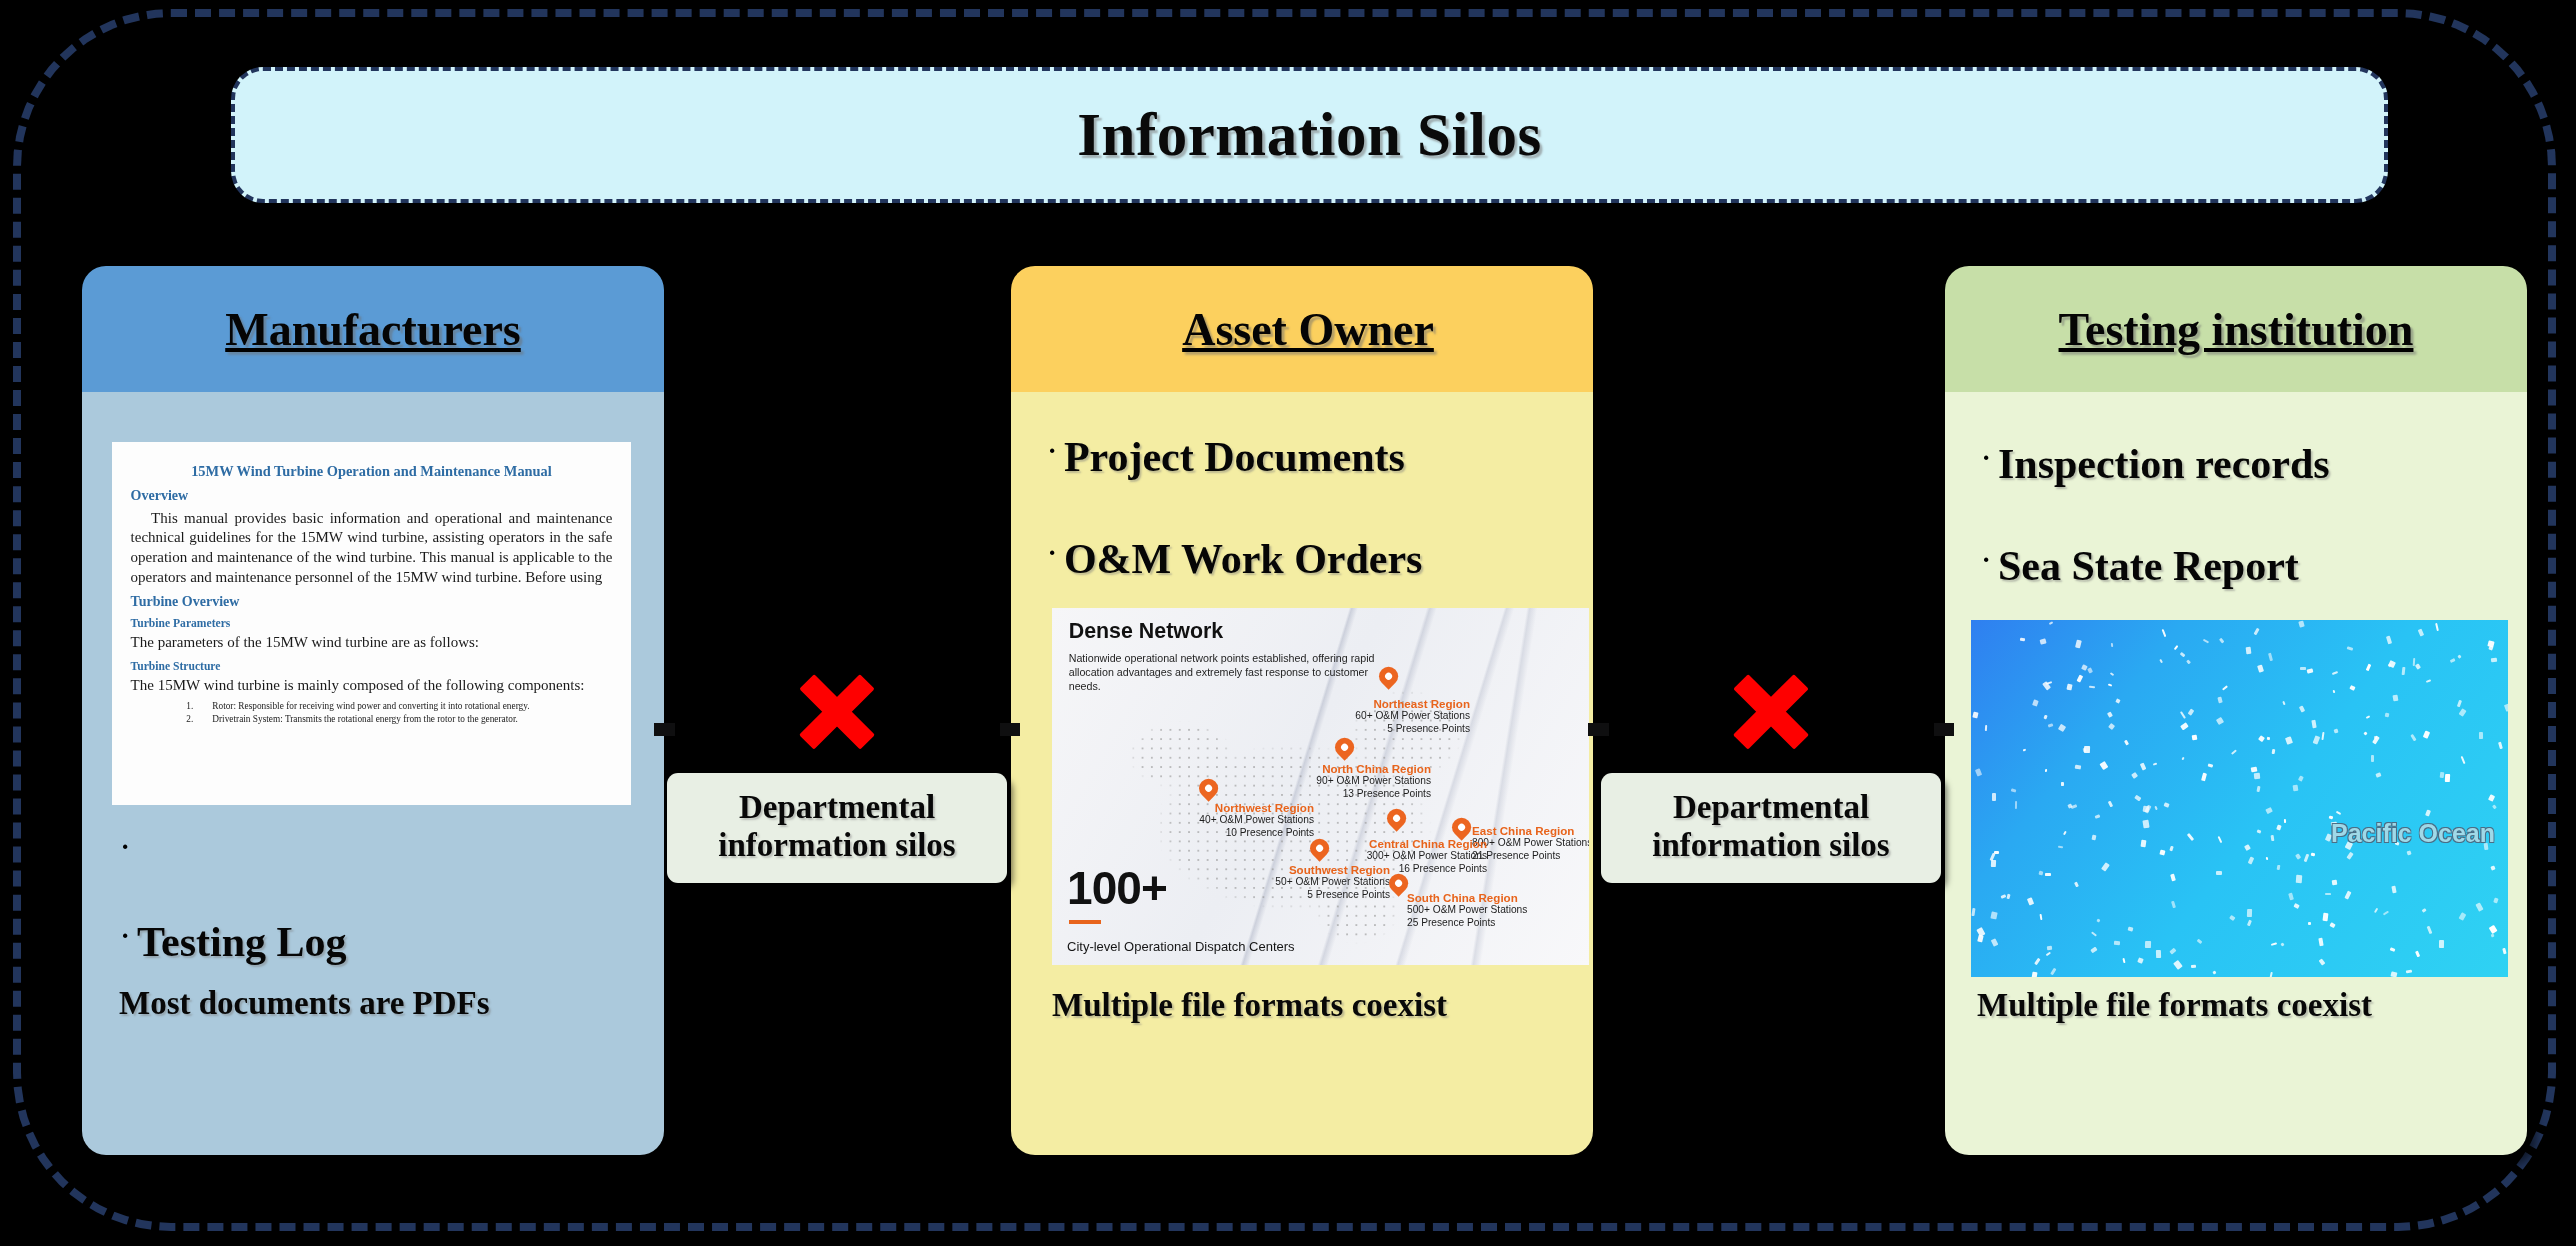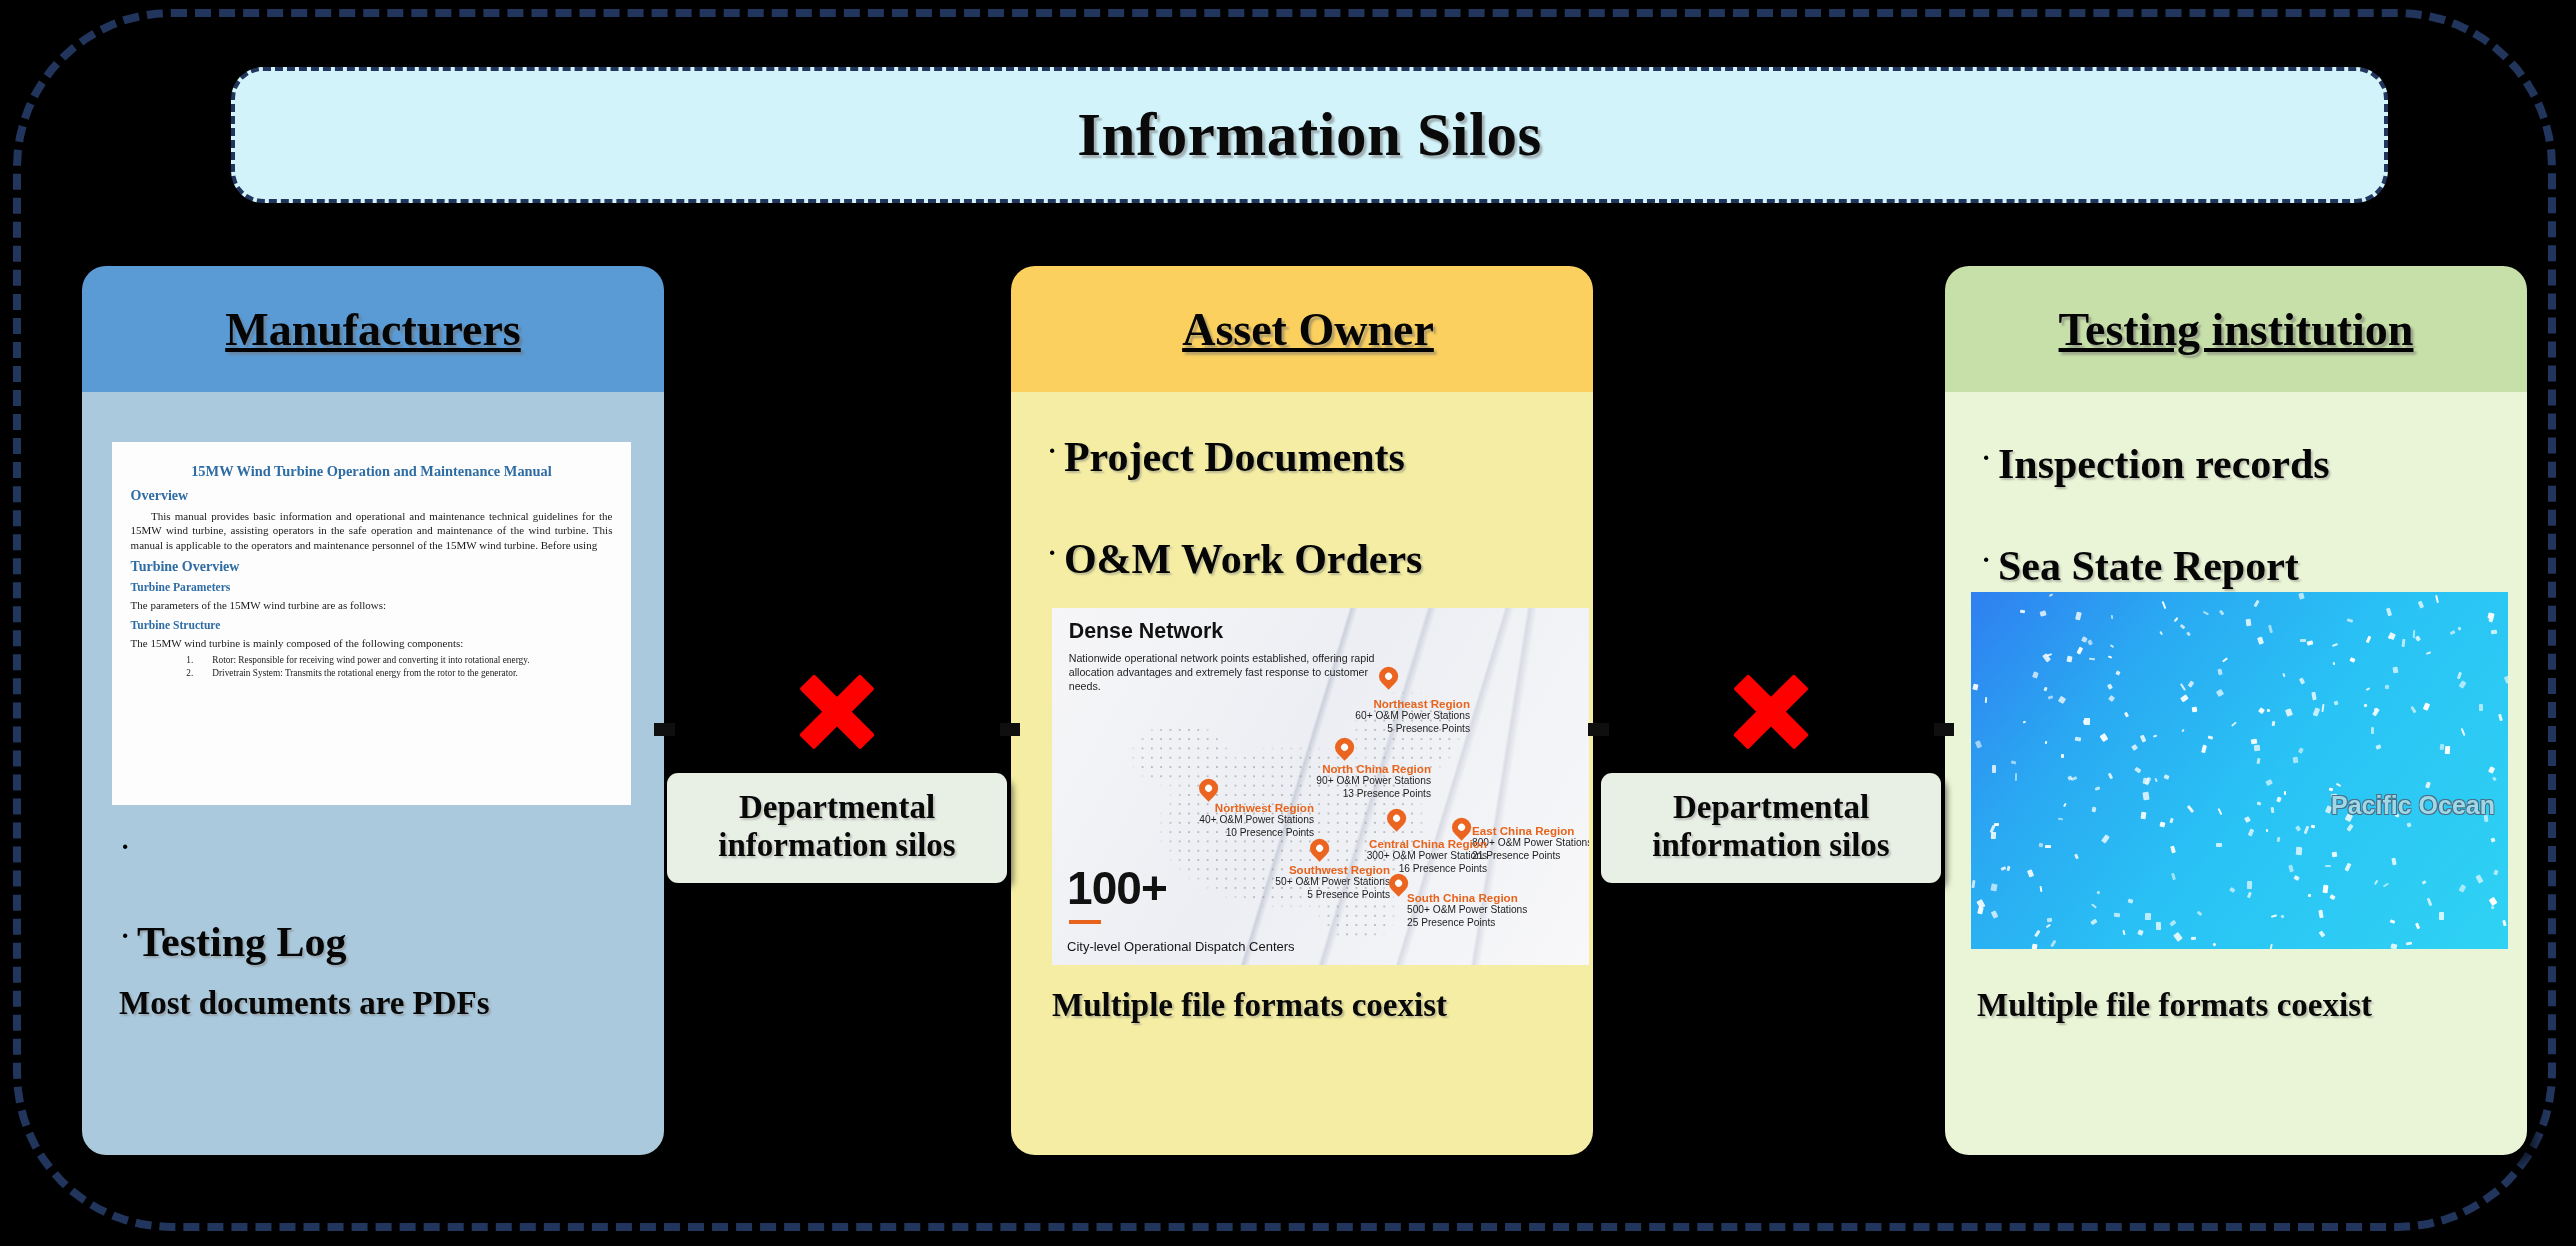--- a/index.html
+++ b/index.html
@@ -45,21 +45,21 @@
   .caption{font-size:33px;font-weight:700;color:#080808;
     text-shadow:1.9px 1.9px 1.9px rgba(120,120,120,.45);}
 
   
   #doc-thumb{position:absolute;left:30px;top:50px;width:519px;height:363px;background:#fdfdfd;
     padding:15px 18.6px;box-sizing:border-box;overflow:hidden;
     font-family:"Liberation Serif",serif;color:#1a1a1a;}
   #doc-thumb .dt{font-size:14.4px;font-weight:700;color:#2e6ca4;text-align:center;margin:5.6px 0 8.4px;}
   #doc-thumb .h1{font-size:14px;font-weight:700;color:#2e6ca4;margin:6.5px 0 4.6px;}
   #doc-thumb .h2{font-size:11.6px;font-weight:700;color:#2e6ca4;margin:6.5px 0 3.7px;}
-  #doc-thumb .p{font-size:11px;line-height:1.32;text-align:justify;margin:2.8px 0;}
+  #doc-thumb .p{font-size:15px;line-height:1.32;text-align:justify;margin:2.8px 0;}
   #doc-thumb .p.ind{text-indent:20.5px;}
   #doc-thumb ul,#doc-thumb ol{margin:3.7px 0 3.7px 0;padding-left:65px;}
   #doc-thumb li{font-size:9.3px;line-height:1.45;padding-left:16.7px;}
 
   #mfr-bullets{position:absolute;left:37px;top:437px;right:22px;}
   #mfr-bullets .bullet{margin-bottom:54px;}
   #mfr-cap{position:absolute;left:37px;top:593px;}
 
   
   #ao-bullets{position:absolute;left:35px;top:41px;right:18.6px;}
@@ -88,21 +88,21 @@
   .rg.ralign{text-align:right;}
   #map-thumb .big{position:absolute;left:15px;bottom:50px;font-size:46px;font-weight:700;
     color:#111;letter-spacing:-0.9px;}
   #map-thumb .rule{position:absolute;left:16.7px;bottom:41px;width:32px;height:3.7px;background:#e8641c;}
   #map-thumb .bcap{position:absolute;left:15px;bottom:11px;font-size:13px;color:#151515;}
   #ao-cap{position:absolute;left:41px;top:595px;}
 
   
   #ti-bullets{position:absolute;left:35px;top:48px;right:18.6px;}
   #ti-bullets .bullet{margin-bottom:54px;}
-  #ocean-thumb{position:absolute;left:26px;top:200px;width:537px;height:357px;overflow:hidden;
+  #ocean-thumb{position:absolute;left:26px;top:228px;width:537px;height:357px;overflow:hidden;
     background:linear-gradient(128deg,#2f7ff0 0%,#2aa9f2 26%,#29c3f5 55%,#2fd2f3 100%);}
   #ocean-thumb .ol{position:absolute;right:13px;top:199px;font-family:"Liberation Sans",sans-serif;
     font-size:25px;color:#9fd9e8;font-weight:700;
     text-shadow:-0.9px -0.9px 0 #4a6e86,0.9px -0.9px 0 #4a6e86,-0.9px 0.9px 0 #4a6e86,0.9px 0.9px 0 #4a6e86;}
   .spark{position:absolute;background:#fff;border-radius:0.9px;}
   #ti-cap{position:absolute;left:32px;top:595px;}
 
   
   .conn{position:absolute;}
   .conn .xmark{position:absolute;left:50%;top:0;transform:translateX(-50%);

